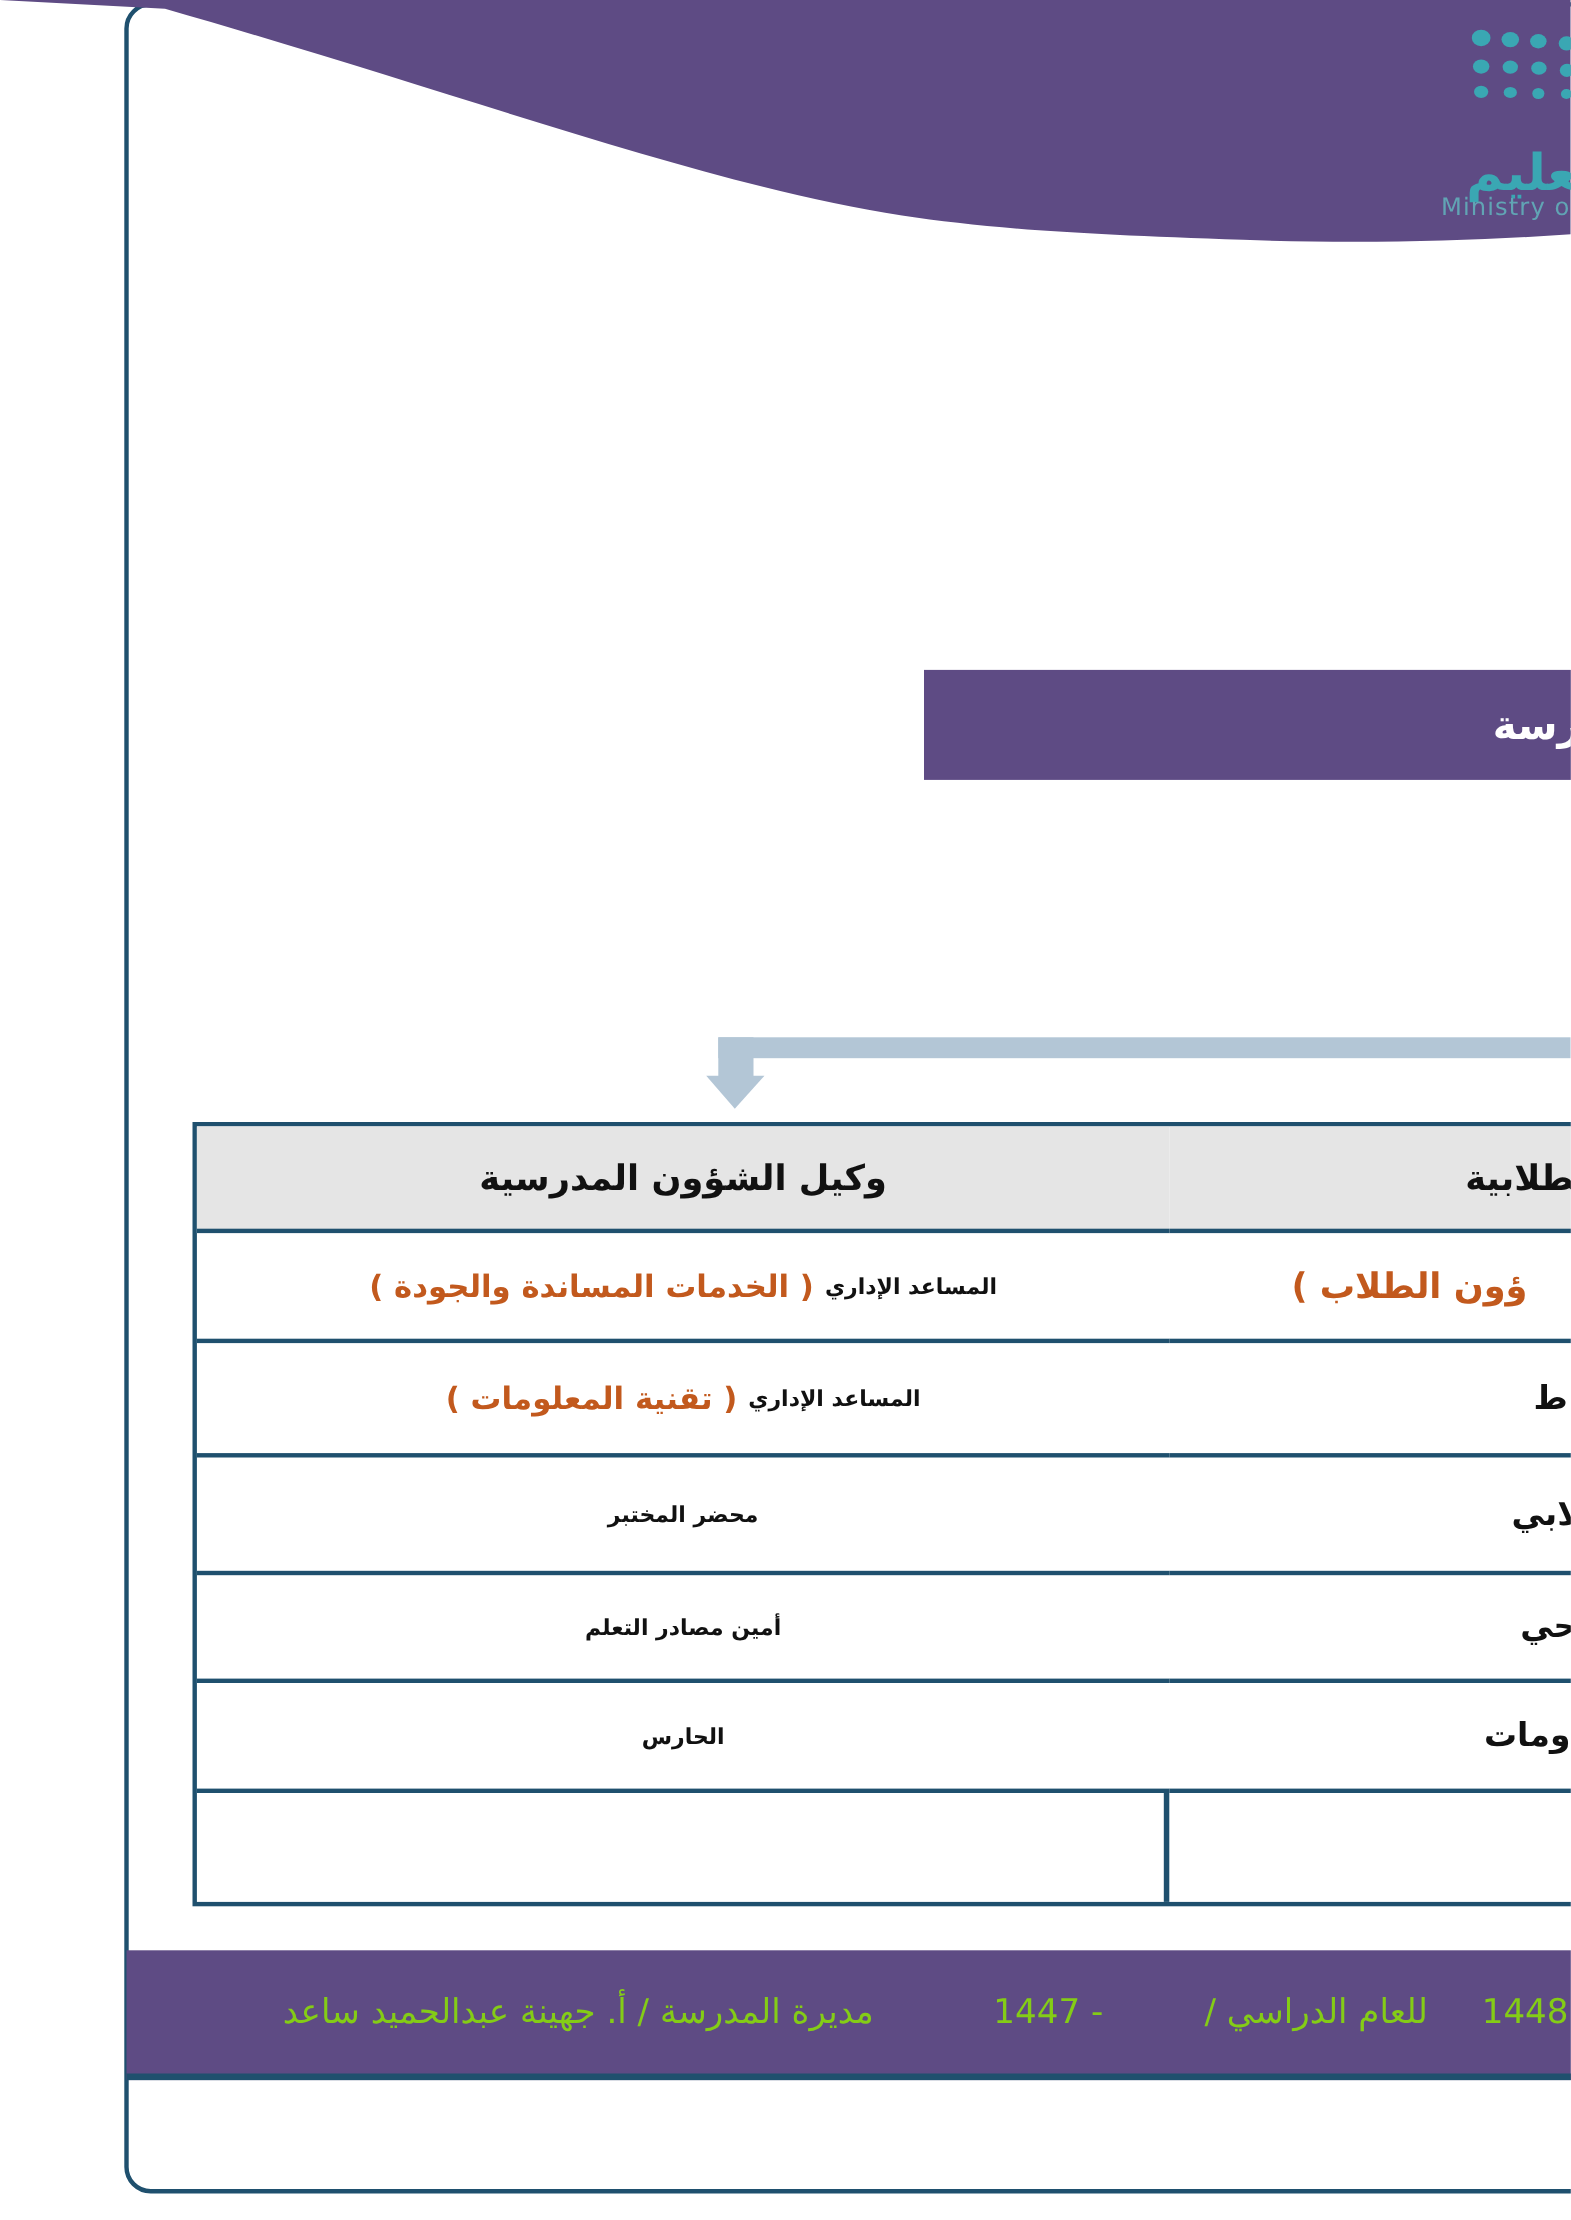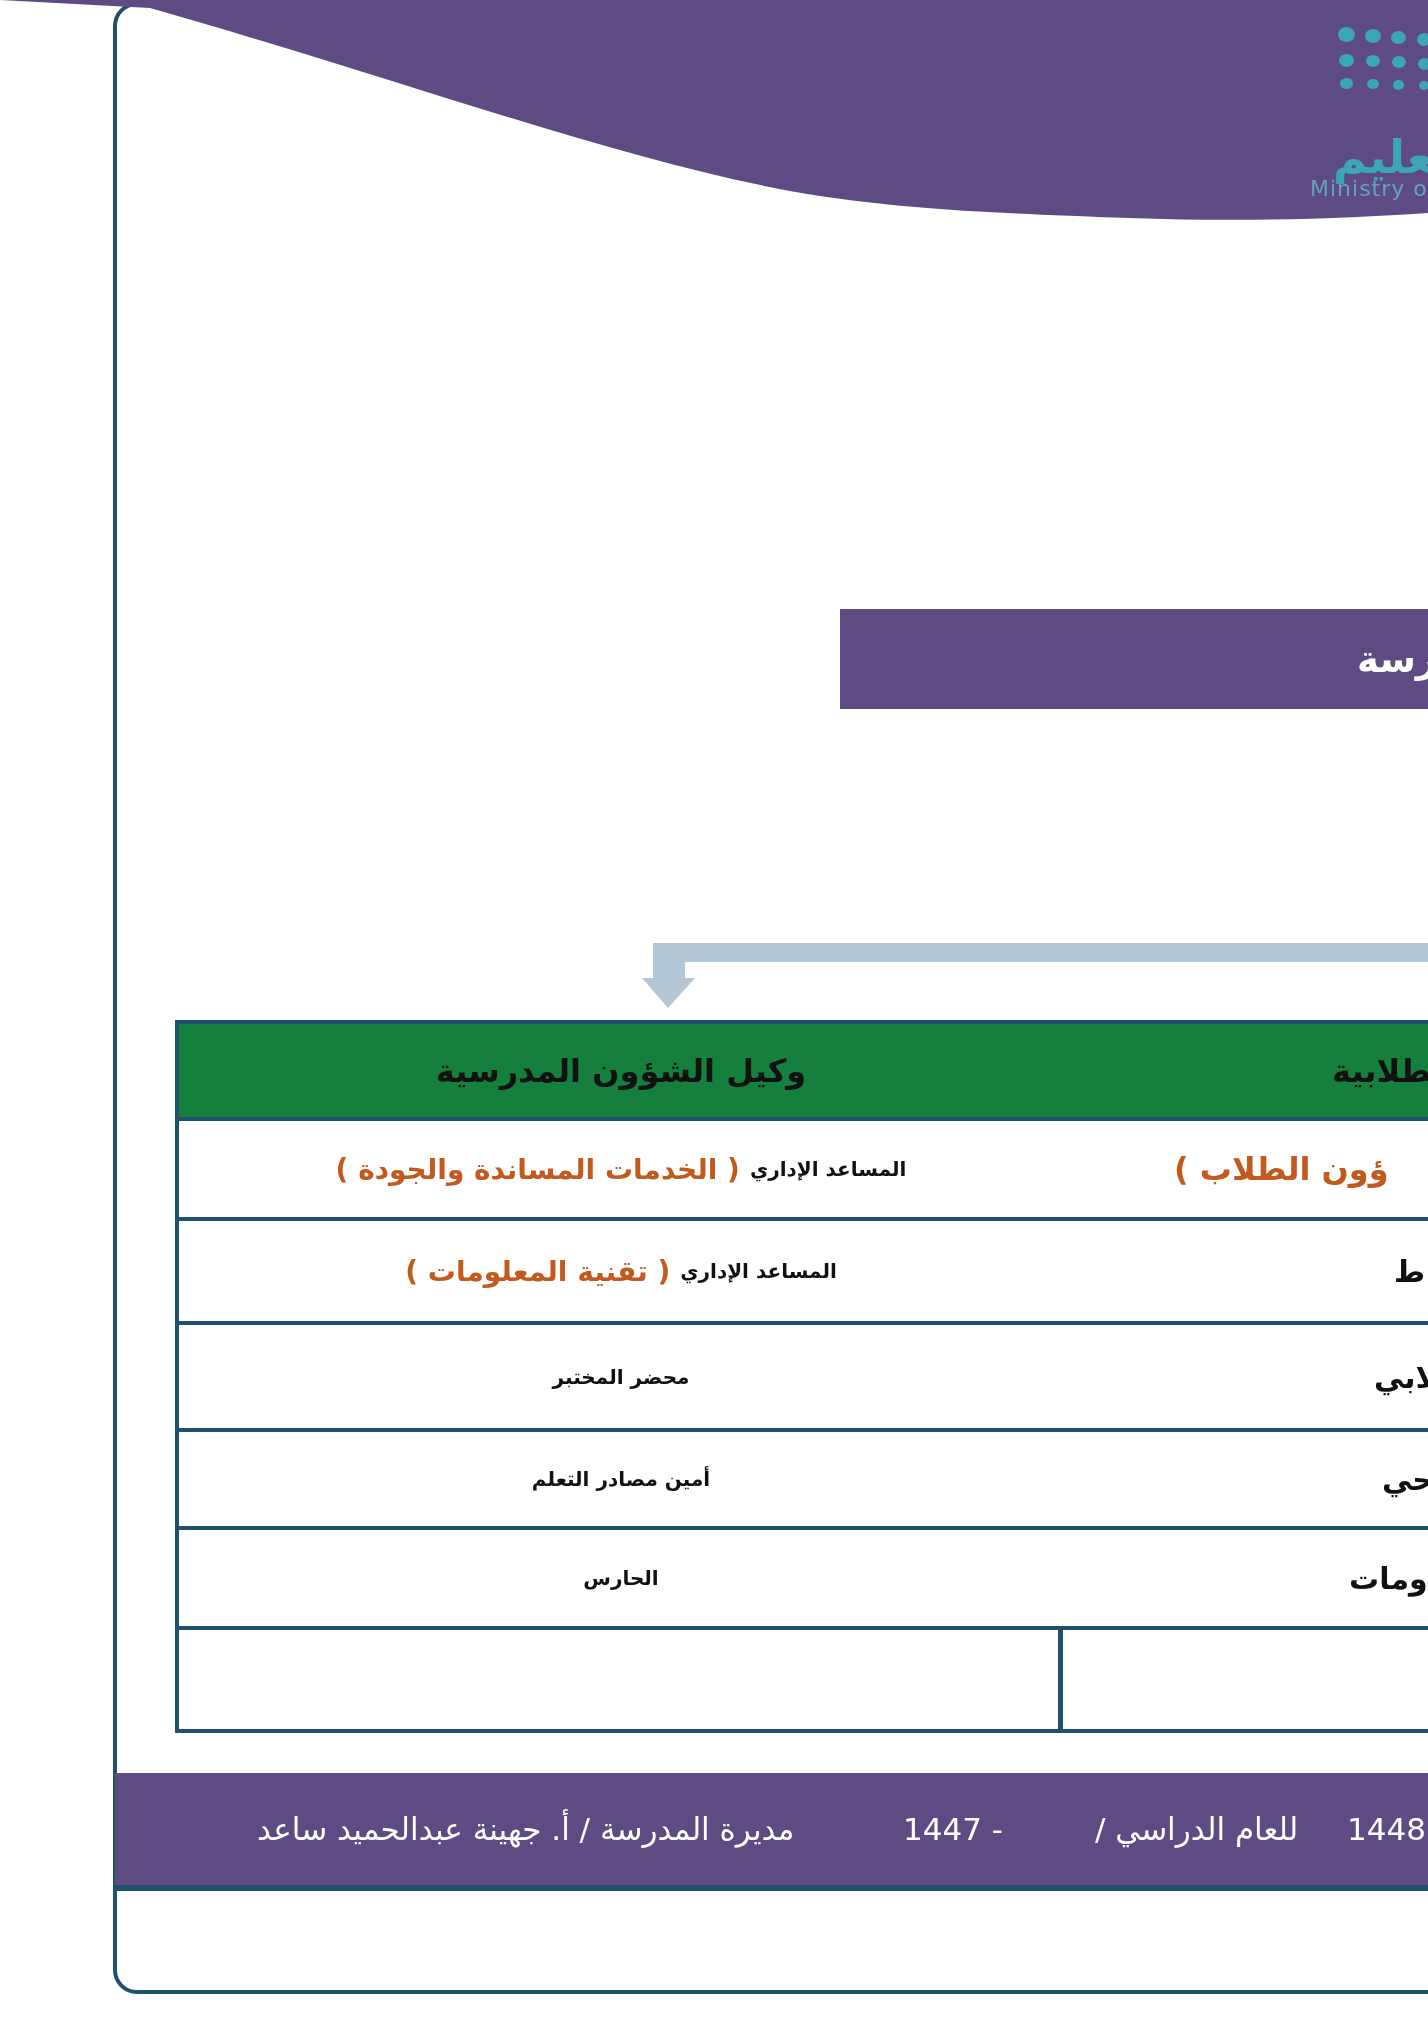--- a/index.html
+++ b/index.html
@@ -54,40 +54,40 @@
     background:#ffffff;
   }
   .cell{
     box-sizing:border-box;position:relative;
     border-bottom:4px solid #1f506e;
     display:flex;align-items:center;justify-content:center;
     direction:rtl;
   }
   .cell.last{border-bottom:none;}
   .cell.rcol{border-right:5px solid #1f506e;justify-content:flex-start;}
-  .cell.head{background:#15803d;}
+  .cell.head{background:#e5e5e5;}
   .cell .main{color:#111111;font-size:20px;font-weight:bold;white-space:nowrap;}
   .cell .head-label{color:#111111;font-size:32px;font-weight:bold;white-space:nowrap;}
   .cell .detail{color:#c2591d;font-size:28px;font-weight:bold;white-space:nowrap;margin-right:10px;}
   .cell .detail:empty{display:none;}
   .frag-abs{
     position:absolute;top:50%;transform:translateY(-50%);
     font-size:30px;font-weight:bold;color:#111111;white-space:nowrap;direction:rtl;
   }
   .frag-abs.orange{color:#c2591d;font-size:32px;}
   .frag-abs.gray-head{font-size:32px;}
 
   
   .footer-bar{
     position:absolute;left:115px;top:1773px;width:1320px;height:112px;
     background:#5e4b84;border-bottom:6px solid #1f506e;
   }
   .footer-bar span{
     position:absolute;top:50%;transform:translateY(-50%);
-    color:#ffffff;white-space:nowrap;font-size:31px;
+    color:#84cc16;white-space:nowrap;font-size:31px;
   }
   .f-name{left:142px;direction:rtl;}
   .f-yearend{left:788px;direction:ltr;}
   .f-yearlabel{left:980px;direction:rtl;}
   .f-yearstart{left:1232px;direction:ltr;}
 </style>
 </head>
 <body>
 
 <div id="canvas">

